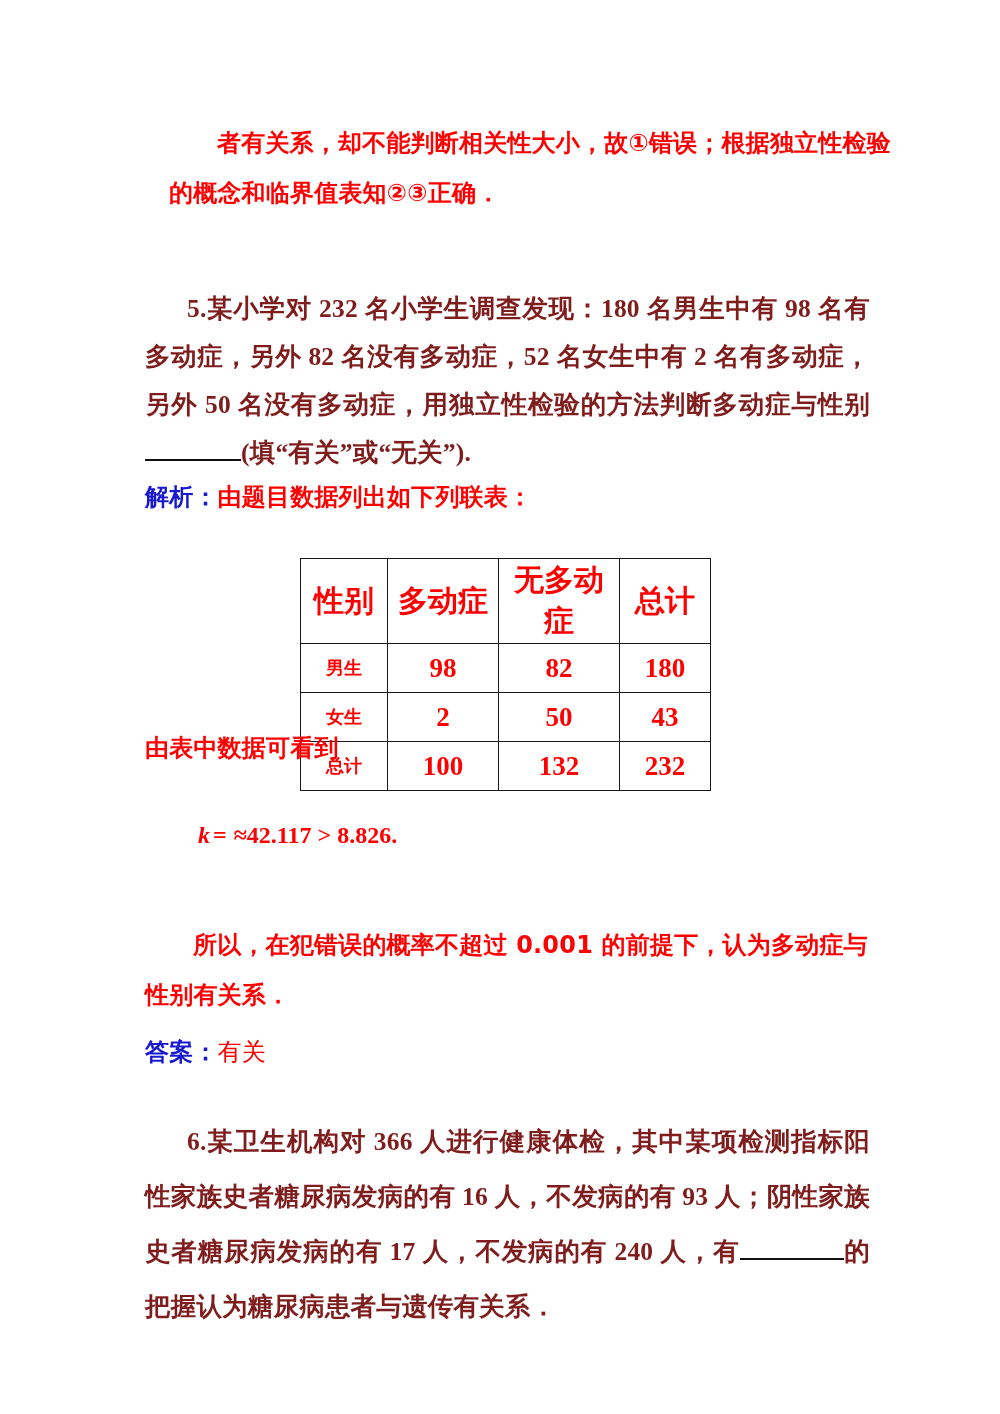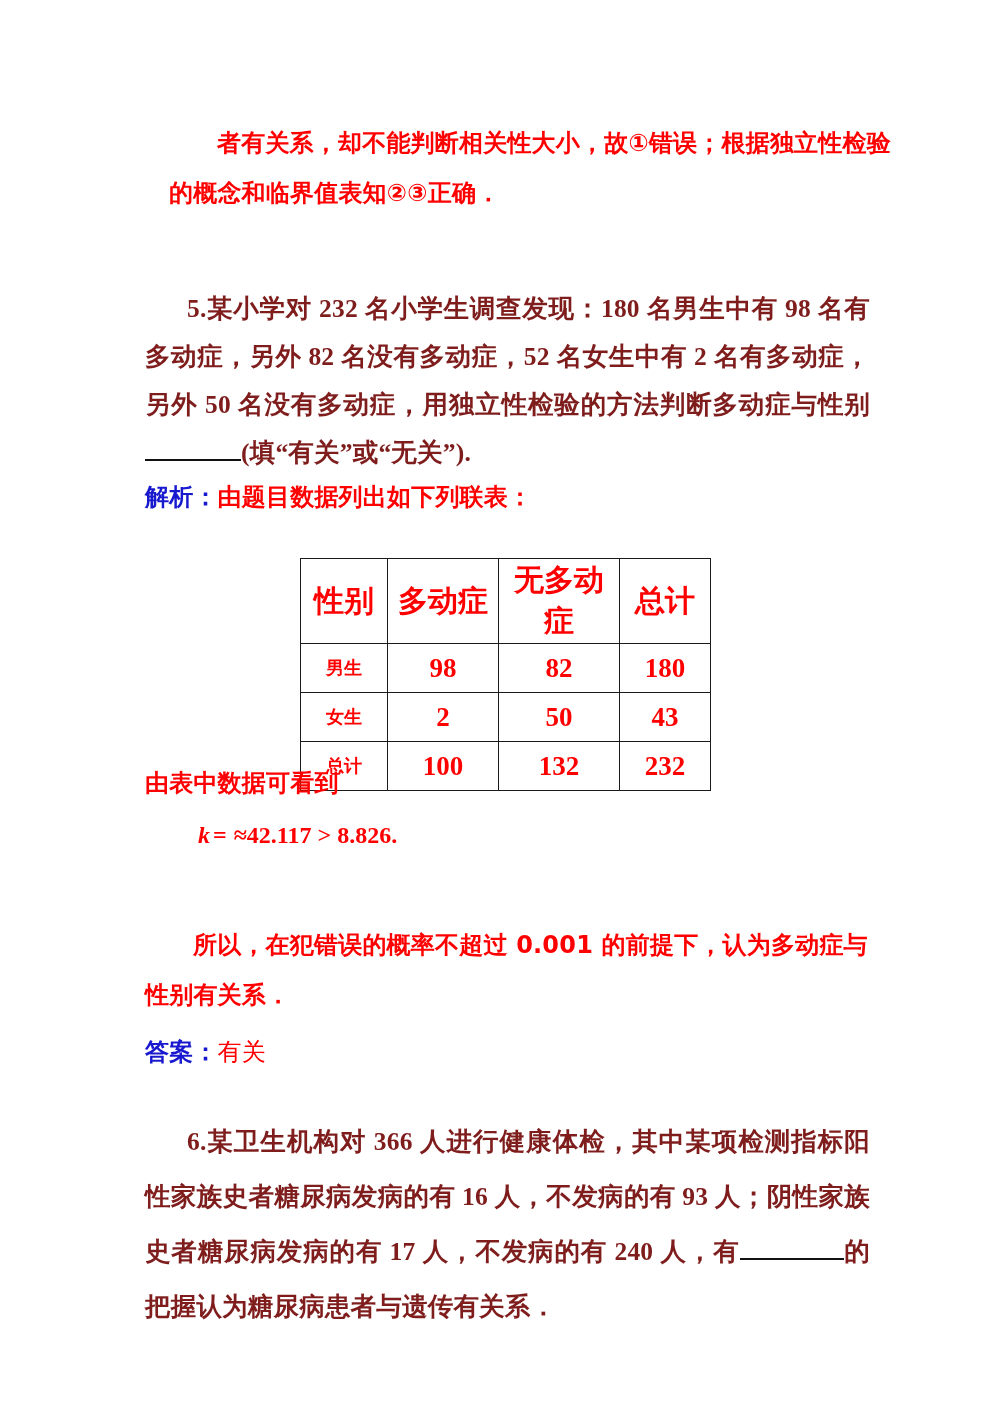--- a/index.html
+++ b/index.html
@@ -185,21 +185,21 @@
         <tr>
           <td class="c0">总计</td>
           <td class="c1 num">100</td>
           <td class="c2 num">132</td>
           <td class="c3 num">232</td>
         </tr>
       </tbody>
     </table>
   </div>
 
-  <div class="para cn-heavy red" style="top: 763px; line-height: 40px;">
+  <div class="para cn-heavy red" style="top: 728px; line-height: 40px;">
     <span class="indent" style="display:inline-block;"></span><span>由表中数据可看到</span>
   </div>
 
   <div class="formula">
     <span class="lhs">k</span>
     <span class="eq">=</span>
     <span class="tail">≈42.117 &gt; 8.826.</span>
   </div>
 
   <div class="para cn-heavy red indent" style="top: 920px; line-height: 50px;">

